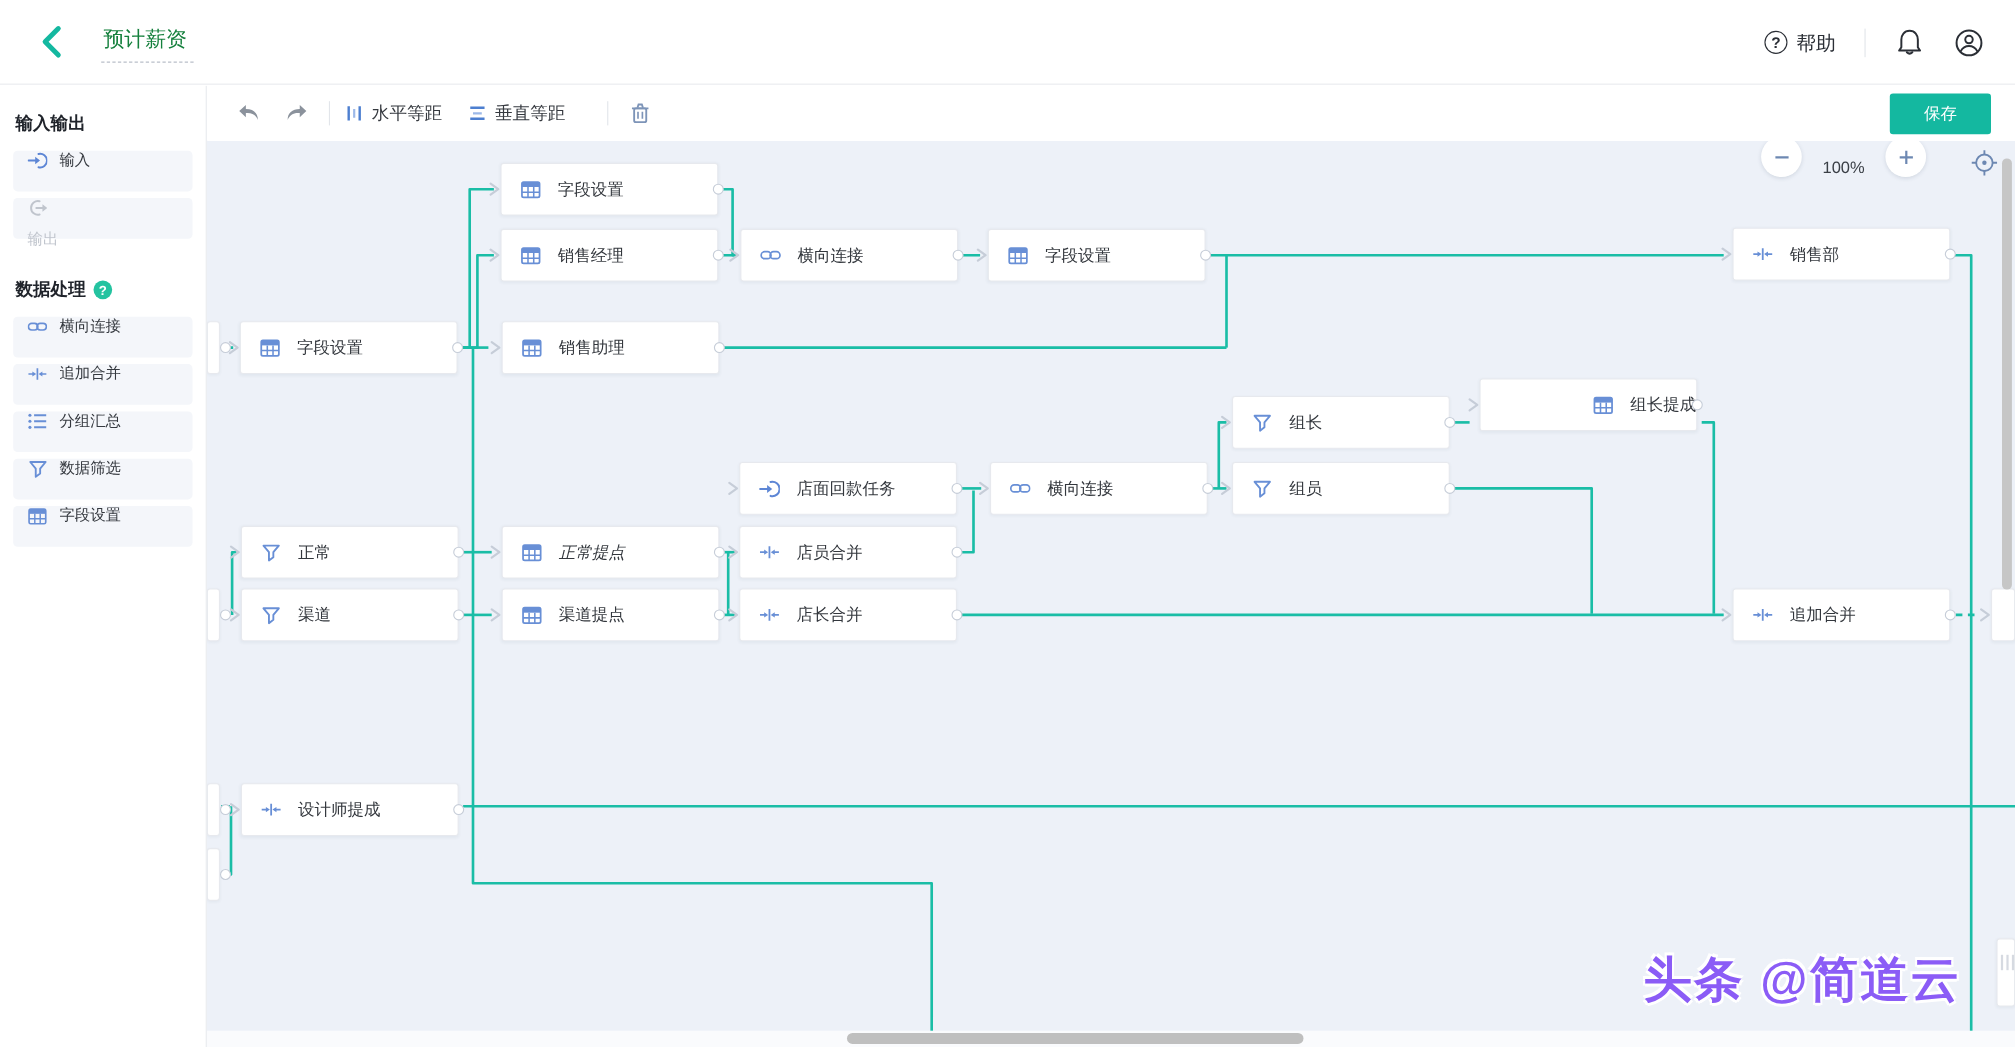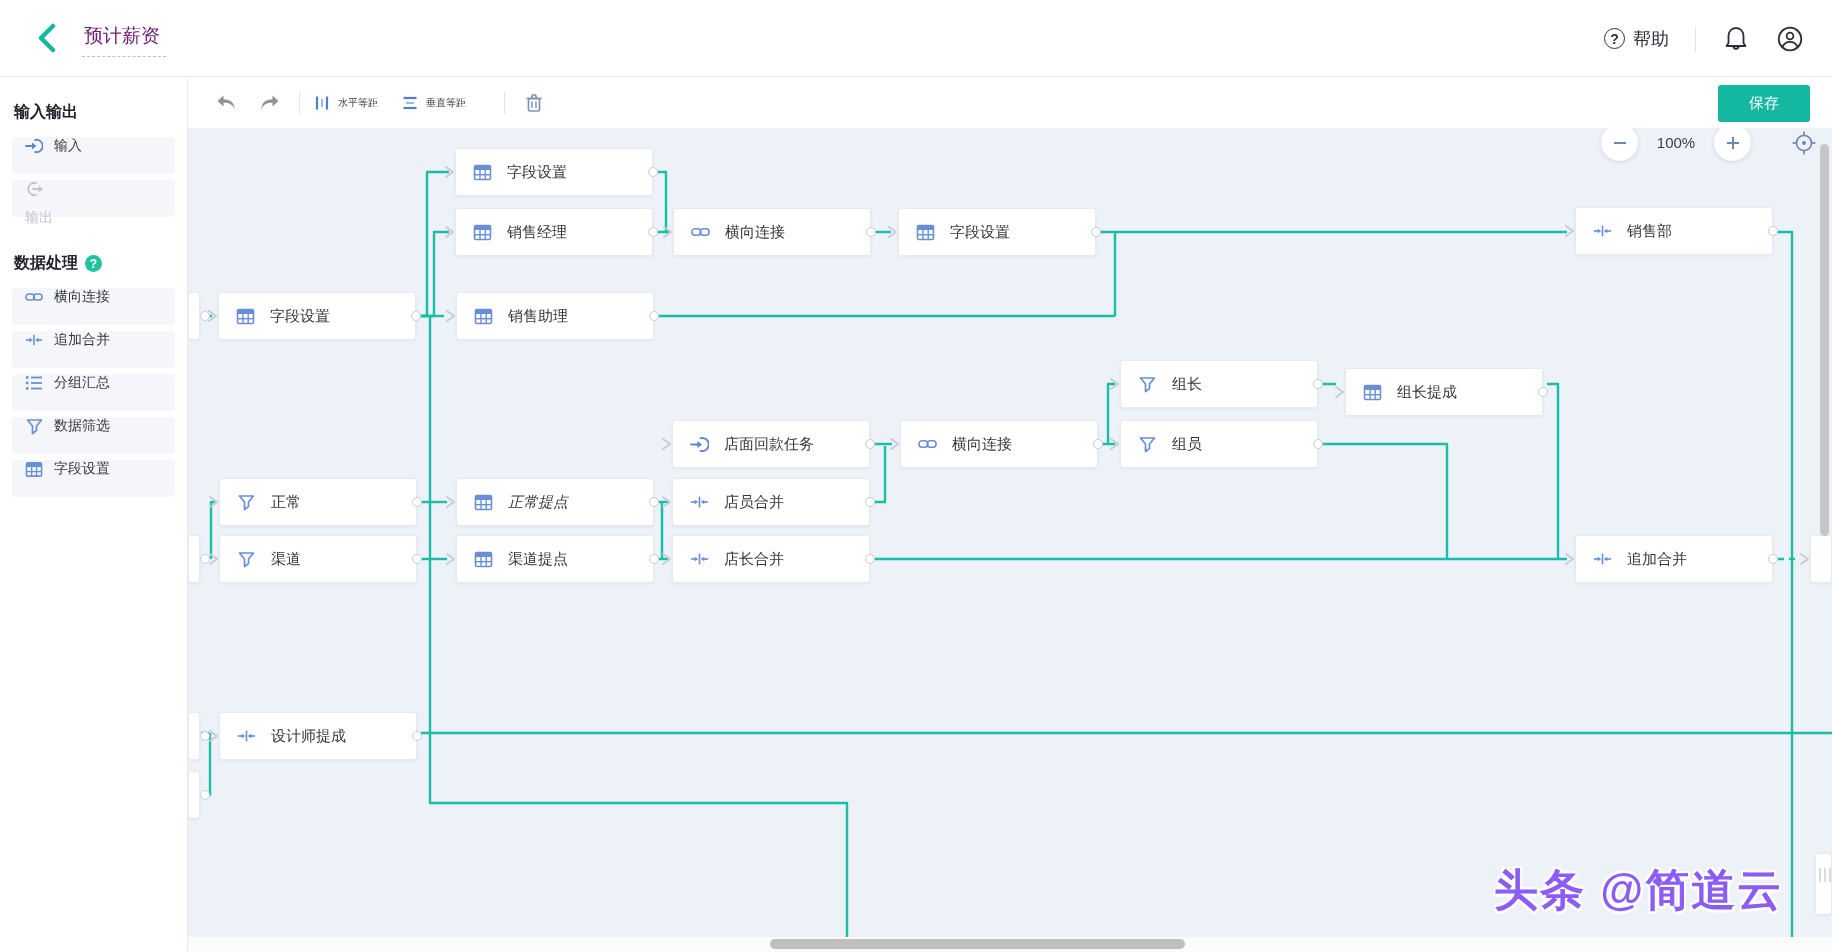--- a/index.html
+++ b/index.html
@@ -1,56 +1,56 @@
 <!DOCTYPE html>
 <html><head>
 <meta charset="utf-8">
 <style>
   * { margin:0; padding:0; box-sizing:border-box; }
   html,body { width:1832px; height:952px; overflow:hidden; font-family:"Liberation Sans","DejaVu Sans",sans-serif; background:#fff; }
 
   
   .header { position:absolute; left:0; top:0; width:1832px; height:77px; background:#fff; border-bottom:1px solid #e8eaee; z-index:30; display:flex; align-items:center; }
   .back-btn { margin-left:30px; width:34px; height:34px; display:flex; align-items:center; justify-content:center; cursor:pointer; }
-  .doc-title { margin-left:18px; font-size:19px; color:#701a75; padding:4px 6px 7px 2px; border-bottom:1px dashed #b9bfc9; }
+  .doc-title { margin-left:28px; font-size:19px; color:#15803d; padding:4px 6px 7px 2px; border-bottom:1px dashed #b9bfc9; }
   .header-right { position:absolute; right:28px; top:0; height:77px; display:flex; align-items:center; gap:26px; }
   .help-wrap { display:flex; align-items:center; gap:8px; font-size:18px; color:#2b2f36; cursor:pointer; }
   .qmark { width:21px; height:21px; border:1.8px solid #2b2f36; border-radius:50%; font-size:14px; display:flex; align-items:center; justify-content:center; color:#2b2f36; font-weight:bold; }
   .hdr-divider { width:1px; height:26px; background:#e2e5ea; }
   .icon-btn { width:28px; height:28px; display:flex; align-items:center; justify-content:center; cursor:pointer; }
 
   
   .sidebar { position:absolute; left:0; top:78px; width:188px; height:874px; background:#fff; border-right:1px solid #e8eaee; z-index:25; }
   .side-heading { font-size:16px; font-weight:bold; color:#20242b; margin:24px 0 14px 14px; display:flex; align-items:center; gap:7px; }
   .help-dot { width:17px; height:17px; border-radius:50%; background:#24c3a0; color:#fff; font-size:12px; font-weight:bold; display:flex; align-items:center; justify-content:center; cursor:pointer; }
   .side-item { height:37px; margin:0 12px 6px 12px; background:#f4f6fa; border-radius:4px; display:flex; align-items:flex-start; padding-left:13px; gap:11px; font-size:14px; color:#35393f; cursor:pointer; }
   .side-item.disabled { color:#c0c5cd; cursor:default;flex-direction:column; }
   .side-item .si-icon { width:18px; height:18px; display:flex; align-items:center; justify-content:center; }
 
   
   .toolbar { position:absolute; left:189px; top:78px; width:1643px; height:50px; background:#fff; display:flex; align-items:center; z-index:25; }
   .tb-icon { width:30px; height:30px; display:flex; align-items:center; justify-content:center; cursor:pointer; }
   .tb-divider { width:1px; height:22px; background:#e2e5ea; margin:0 14px; }
-  .tb-group { display:flex; align-items:center; gap:8px; font-size:10px; color:#35393f; cursor:pointer; margin-right:24px; }
+  .tb-group { display:flex; align-items:center; gap:8px; font-size:16px; color:#35393f; cursor:pointer; margin-right:24px; }
   .save-btn { position:absolute; right:22px; top:7px; width:92px; height:37px; background:#14b8a0; color:#fff; font-size:15px; border:none; border-radius:3px; cursor:pointer; }
 
   
   .canvas { position:absolute; left:188px; top:128px; width:1644px; height:824px; background:#edf1f8; overflow:hidden; z-index:10; }
   .edges-svg { position:absolute; left:0; top:0; }
   .node { position:absolute; width:198px; height:48px; background:#fff; border:1px solid #e7e9ee; border-radius:3px; box-shadow:0 1px 3px rgba(40,60,90,.06); display:flex; align-items:center; padding-left:17px; gap:15px; font-size:15px; color:#33373d; cursor:pointer; }
   .node .n-icon { width:19px; height:19px; display:flex; align-items:center; justify-content:center; }
   .out-port { position:absolute; right:-6px; top:50%; margin-top:-5px; width:10px; height:10px; border-radius:50%; background:#fff; border:1.6px solid #c6cdd8; }
   .in-port { position:absolute; left:-12px; top:50%; margin-top:-7px; width:11px; height:14px; }
   .sliver { position:absolute; background:#fff; border:1px solid #e7e9ee; border-radius:3px; box-shadow:0 1px 3px rgba(40,60,90,.06); }
   .sliver .out-port { right:auto; left:100%; margin-left:1px; }
   .grip-lines { position:absolute; left:3px; top:14px; display:flex; gap:3px; }
   .grip-lines i { width:2px; height:14px; background:#d6dae1; display:block; }
 
   
-  .zoom-ctrls { position:absolute; left:1413px; top:-4px; display:flex; align-items:center; z-index:20; }
+  .zoom-ctrls { position:absolute; left:1413px; top:-4px; display:flex; align-items:flex-end; z-index:20; }
   .zoom-circle { width:37px; height:37px; border-radius:50%; background:#fff; box-shadow:0 1px 4px rgba(40,60,90,.15); display:flex; align-items:center; justify-content:center; color:#6d88b2; font-size:22px; cursor:pointer; }
   .zoom-pct { width:76px; text-align:center; font-size:15px; color:#3a3f46; }
   .locate-icon { margin-left:40px; cursor:pointer; width:26px; height:26px; }
 
   
   .watermark { position:absolute; left:1306px; top:733px; font-size:44px; font-weight:bold; color:#8b5cf6; letter-spacing:2px; text-shadow:-2px -2px 0 #fff, 2px -2px 0 #fff, -2px 2px 0 #fff, 2px 2px 0 #fff, 0 3px 0 #fff; z-index:18; white-space:nowrap; }
 
   
   .hscroll-track { position:absolute; left:0; bottom:0; width:1644px; height:15px; background:#fafbfd; z-index:16; }
   .hscroll-thumb { position:absolute; left:582px; top:2px; width:415px; height:10px; background:#bfbfbf; border-radius:6px; cursor:pointer; }
@@ -366,21 +366,21 @@
             <polyline points="2,2 9,7 2,12" fill="none" stroke="#c6cdd8" stroke-width="2" stroke-linejoin="round" stroke-linecap="round"></polyline>
           </svg></span>
         <span class="n-icon">
           <svg width="17" height="17" viewBox="0 0 17 17">
             <path d="M1.5 2 L15.5 2 L10.5 8 L10.5 12.5 L6.5 15.5 L6.5 8 Z" fill="none" stroke="#688fd6" stroke-width="1.7" stroke-linejoin="round"></path>
           </svg>
         </span>
         <span>组长</span>
         <span class="out-port"></span>
       </div>
-      <div class="node" style="left: 1157px; top: 240px;">
+      <div class="node" style="left: 1157px; top: 216px; justify-content: flex-end;">
         <span class="in-port"><svg width="11" height="14" viewBox="0 0 11 14">
             <polyline points="2,2 9,7 2,12" fill="none" stroke="#c6cdd8" stroke-width="2" stroke-linejoin="round" stroke-linecap="round"></polyline>
           </svg></span>
         <span class="n-icon">
           <svg width="19" height="19" viewBox="0 0 19 19">
             <rect x="1.5" y="2.5" width="16" height="14" rx="1.5" fill="none" stroke="#688fd6" stroke-width="1.6"></rect>
             <rect x="1.5" y="2.5" width="16" height="4.5" fill="#688fd6"></rect>
             <line x1="7" y1="7" x2="7" y2="16.5" stroke="#688fd6" stroke-width="1.4"></line>
             <line x1="12.2" y1="7" x2="12.2" y2="16.5" stroke="#688fd6" stroke-width="1.4"></line>
             <line x1="1.5" y1="11.7" x2="17.5" y2="11.7" stroke="#688fd6" stroke-width="1.4"></line>

